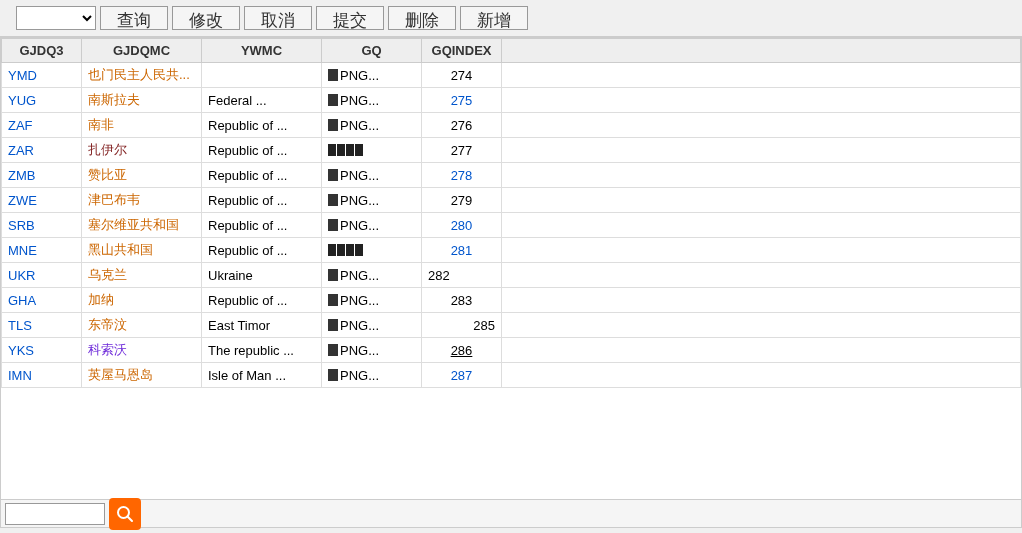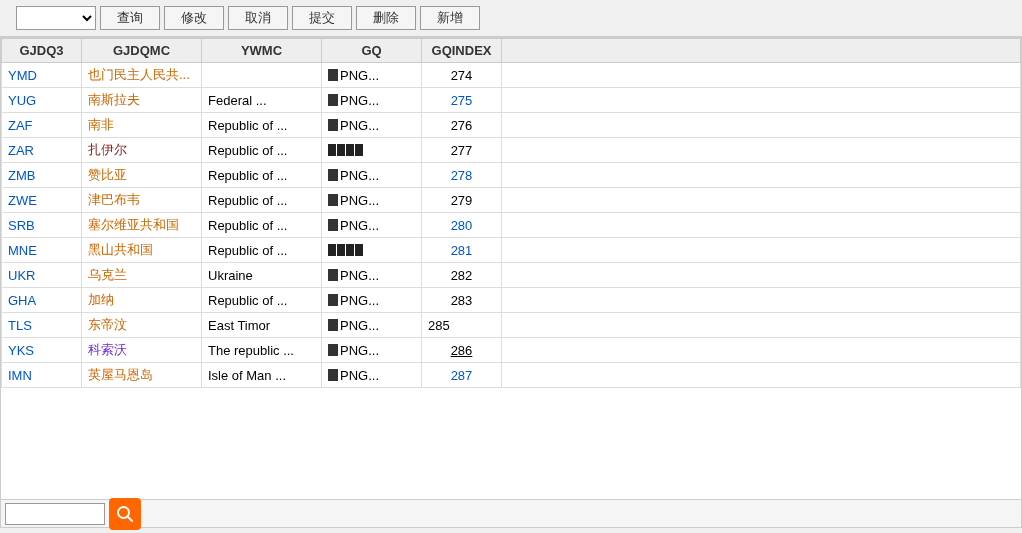--- a/index.html
+++ b/index.html
@@ -40,21 +40,21 @@
       padding: 2px 4px;
       font-size: 12px;
     }
 
     .toolbar-btn {
       height: 24px;
       padding: 2px 16px;
       border: 1px solid #999;
       background: #f5f5f5;
       cursor: pointer;
-      font-size: 13px;
+      font-size: 17px;
       color: #333;
       min-width: 60px;
     }
 
     .main-container {
       display: flex;
       flex-direction: column;
       height: calc(533px - 42px);
       background: white;
       border: 1px solid #ccc;
@@ -304,21 +304,21 @@
           <tr>
             <td><a class="link-blue" href="#">UKR</a></td>
             <td style="color: rgb(204, 102, 0);">乌克兰</td>
             <td>Ukraine</td>
             <td>
               <div class="flag-cell">
                 <span style="display: inline-block; width: 10px; height: 12px; background: rgb(51, 51, 51); margin-right: 2px; vertical-align: middle;"></span>
                 <span>PNG...</span>
               </div>
             </td>
-            <td style="text-align: center;">282</td>
+            <td style="">282</td>
             <td></td>
           </tr>
           <tr>
             <td><a class="link-blue" href="#">GHA</a></td>
             <td style="color: rgb(204, 102, 0);">加纳</td>
             <td>Republic of ...</td>
             <td>
               <div class="flag-cell">
                 <span style="display: inline-block; width: 10px; height: 12px; background: rgb(51, 51, 51); margin-right: 2px; vertical-align: middle;"></span>
                 <span>PNG...</span>
@@ -330,21 +330,21 @@
           <tr>
             <td><a class="link-blue" href="#">TLS</a></td>
             <td style="color: rgb(204, 102, 0);">东帝汶</td>
             <td>East Timor</td>
             <td>
               <div class="flag-cell">
                 <span style="display: inline-block; width: 10px; height: 12px; background: rgb(51, 51, 51); margin-right: 2px; vertical-align: middle;"></span>
                 <span>PNG...</span>
               </div>
             </td>
-            <td style="text-align: left;">285</td>
+            <td style="text-align: right;">285</td>
             <td></td>
           </tr>
           <tr>
             <td><a class="link-blue" href="#">YKS</a></td>
             <td style="color: #6d28d9;">科索沃</td>
             <td>The  republic ...</td>
             <td>
               <div class="flag-cell">
                 <span style="display: inline-block; width: 10px; height: 12px; background: rgb(51, 51, 51); margin-right: 2px; vertical-align: middle;"></span>
                 <span>PNG...</span>

